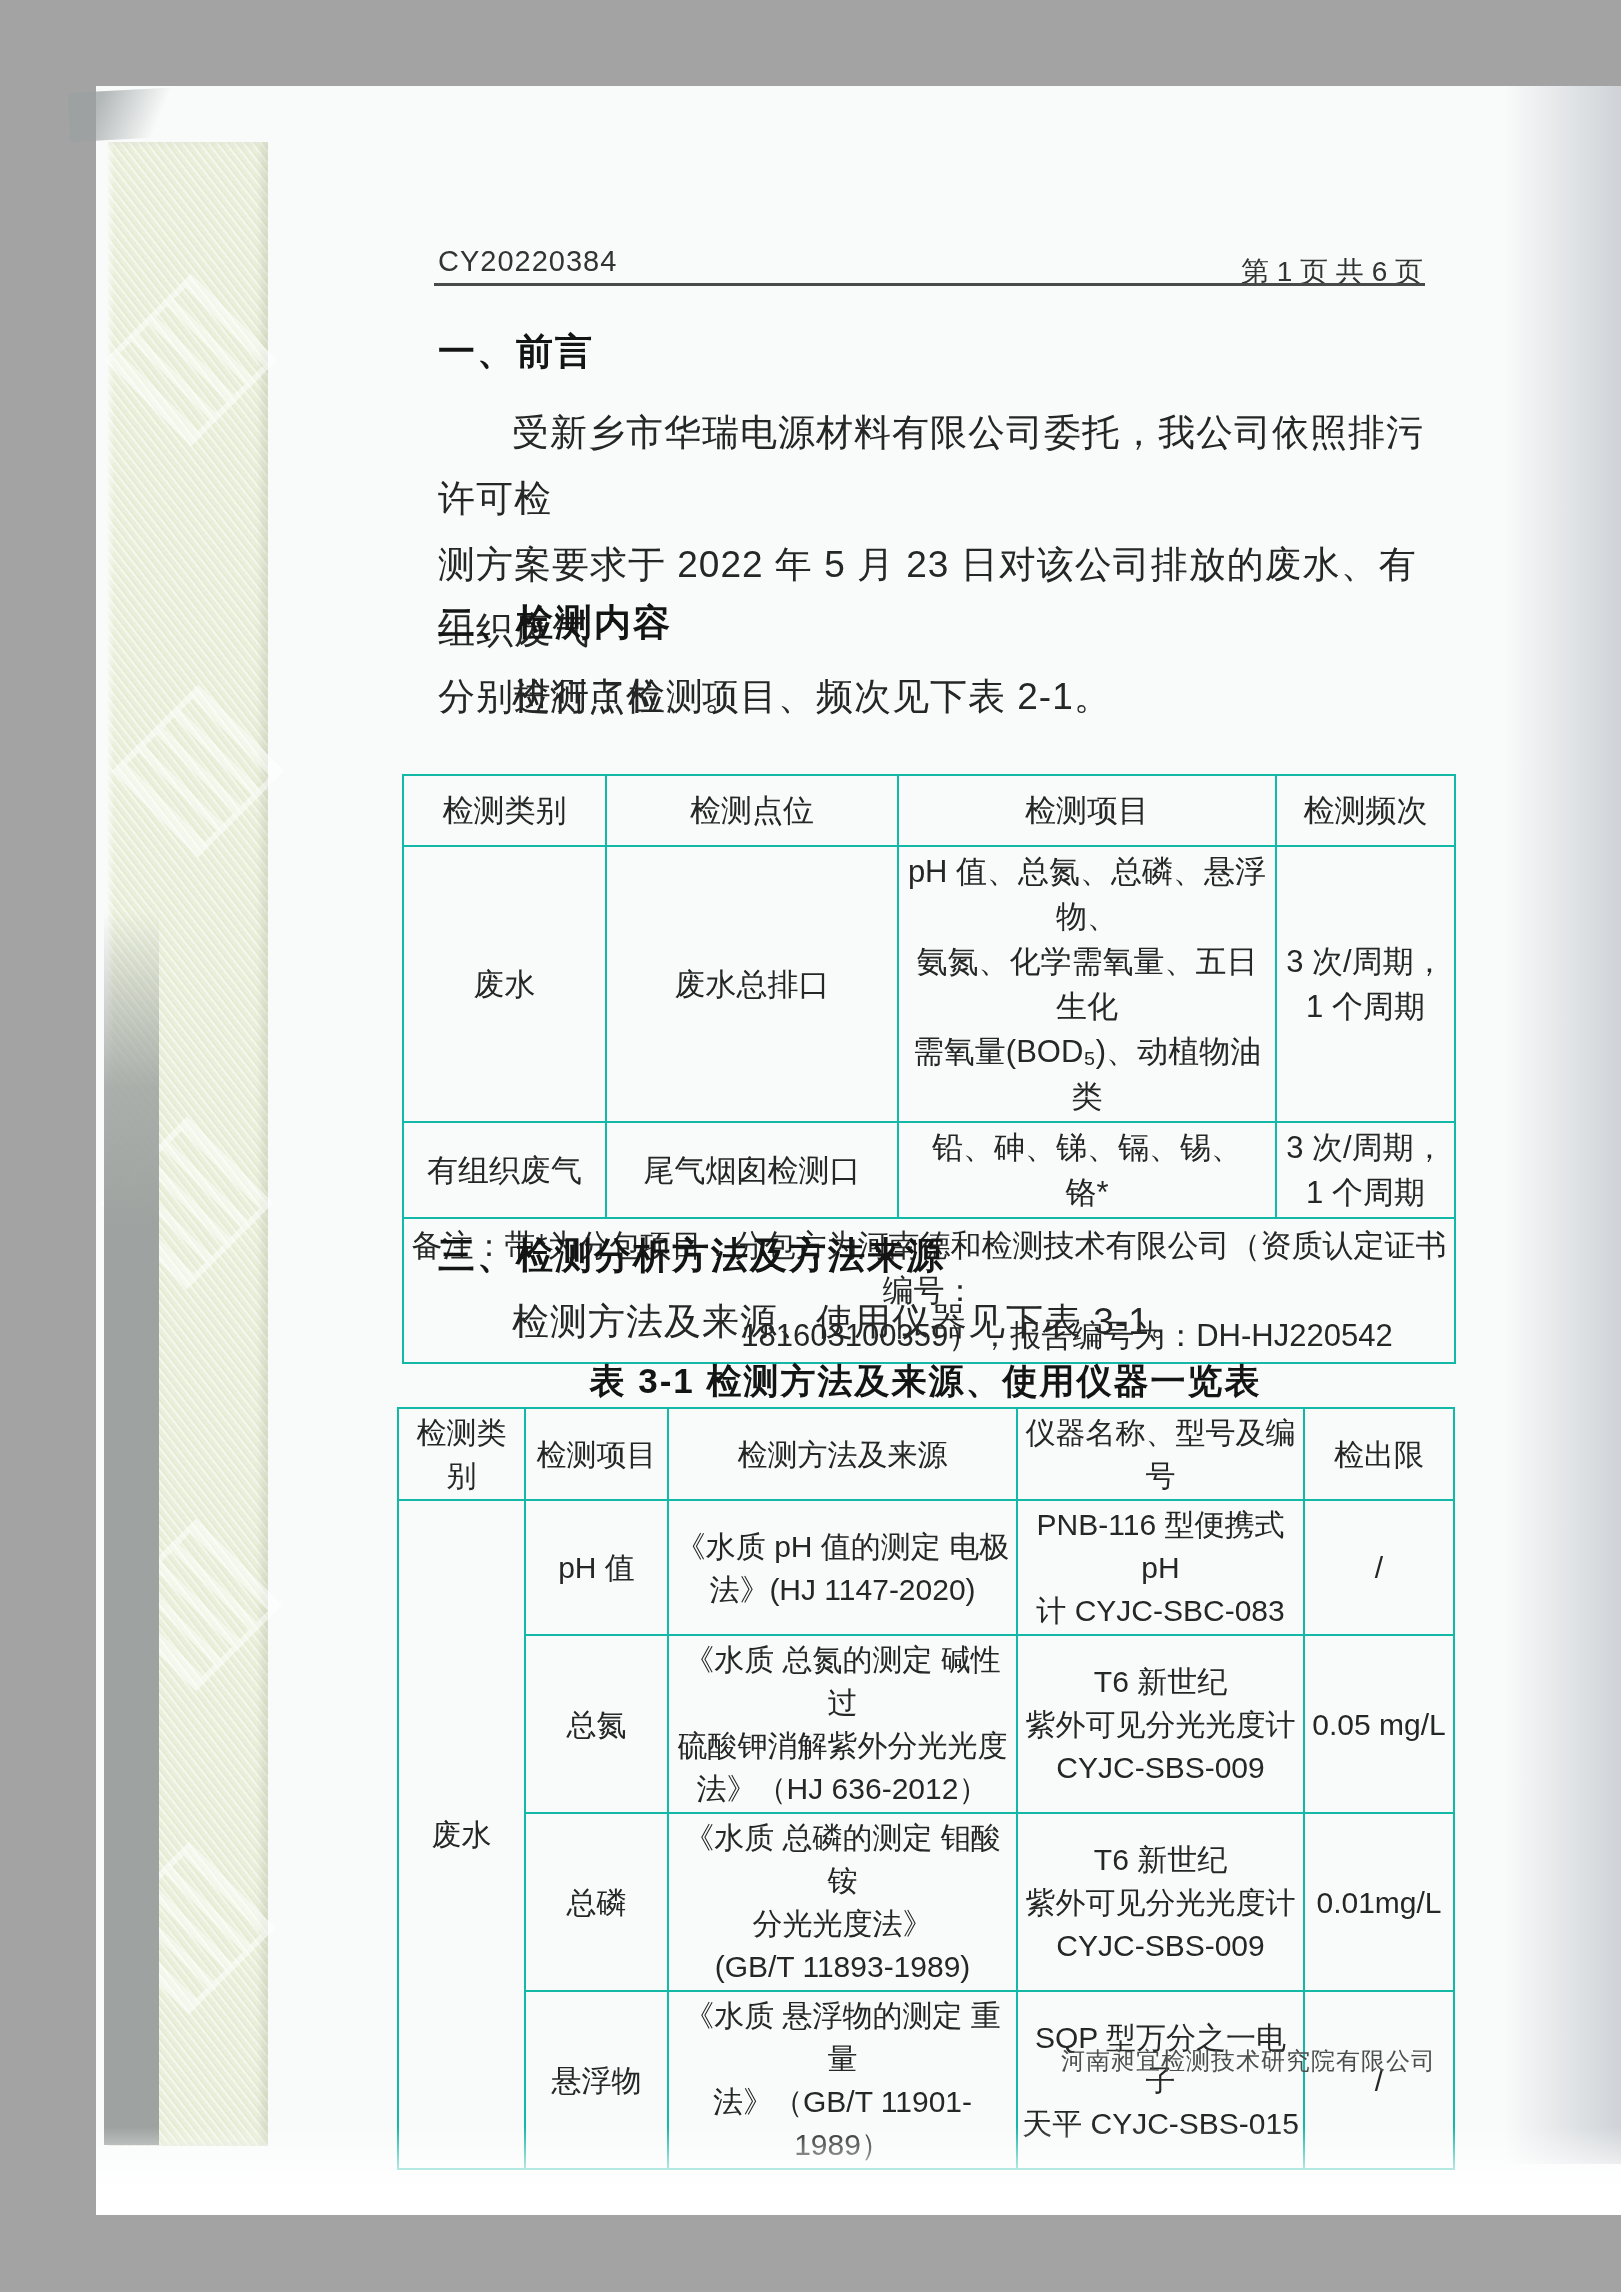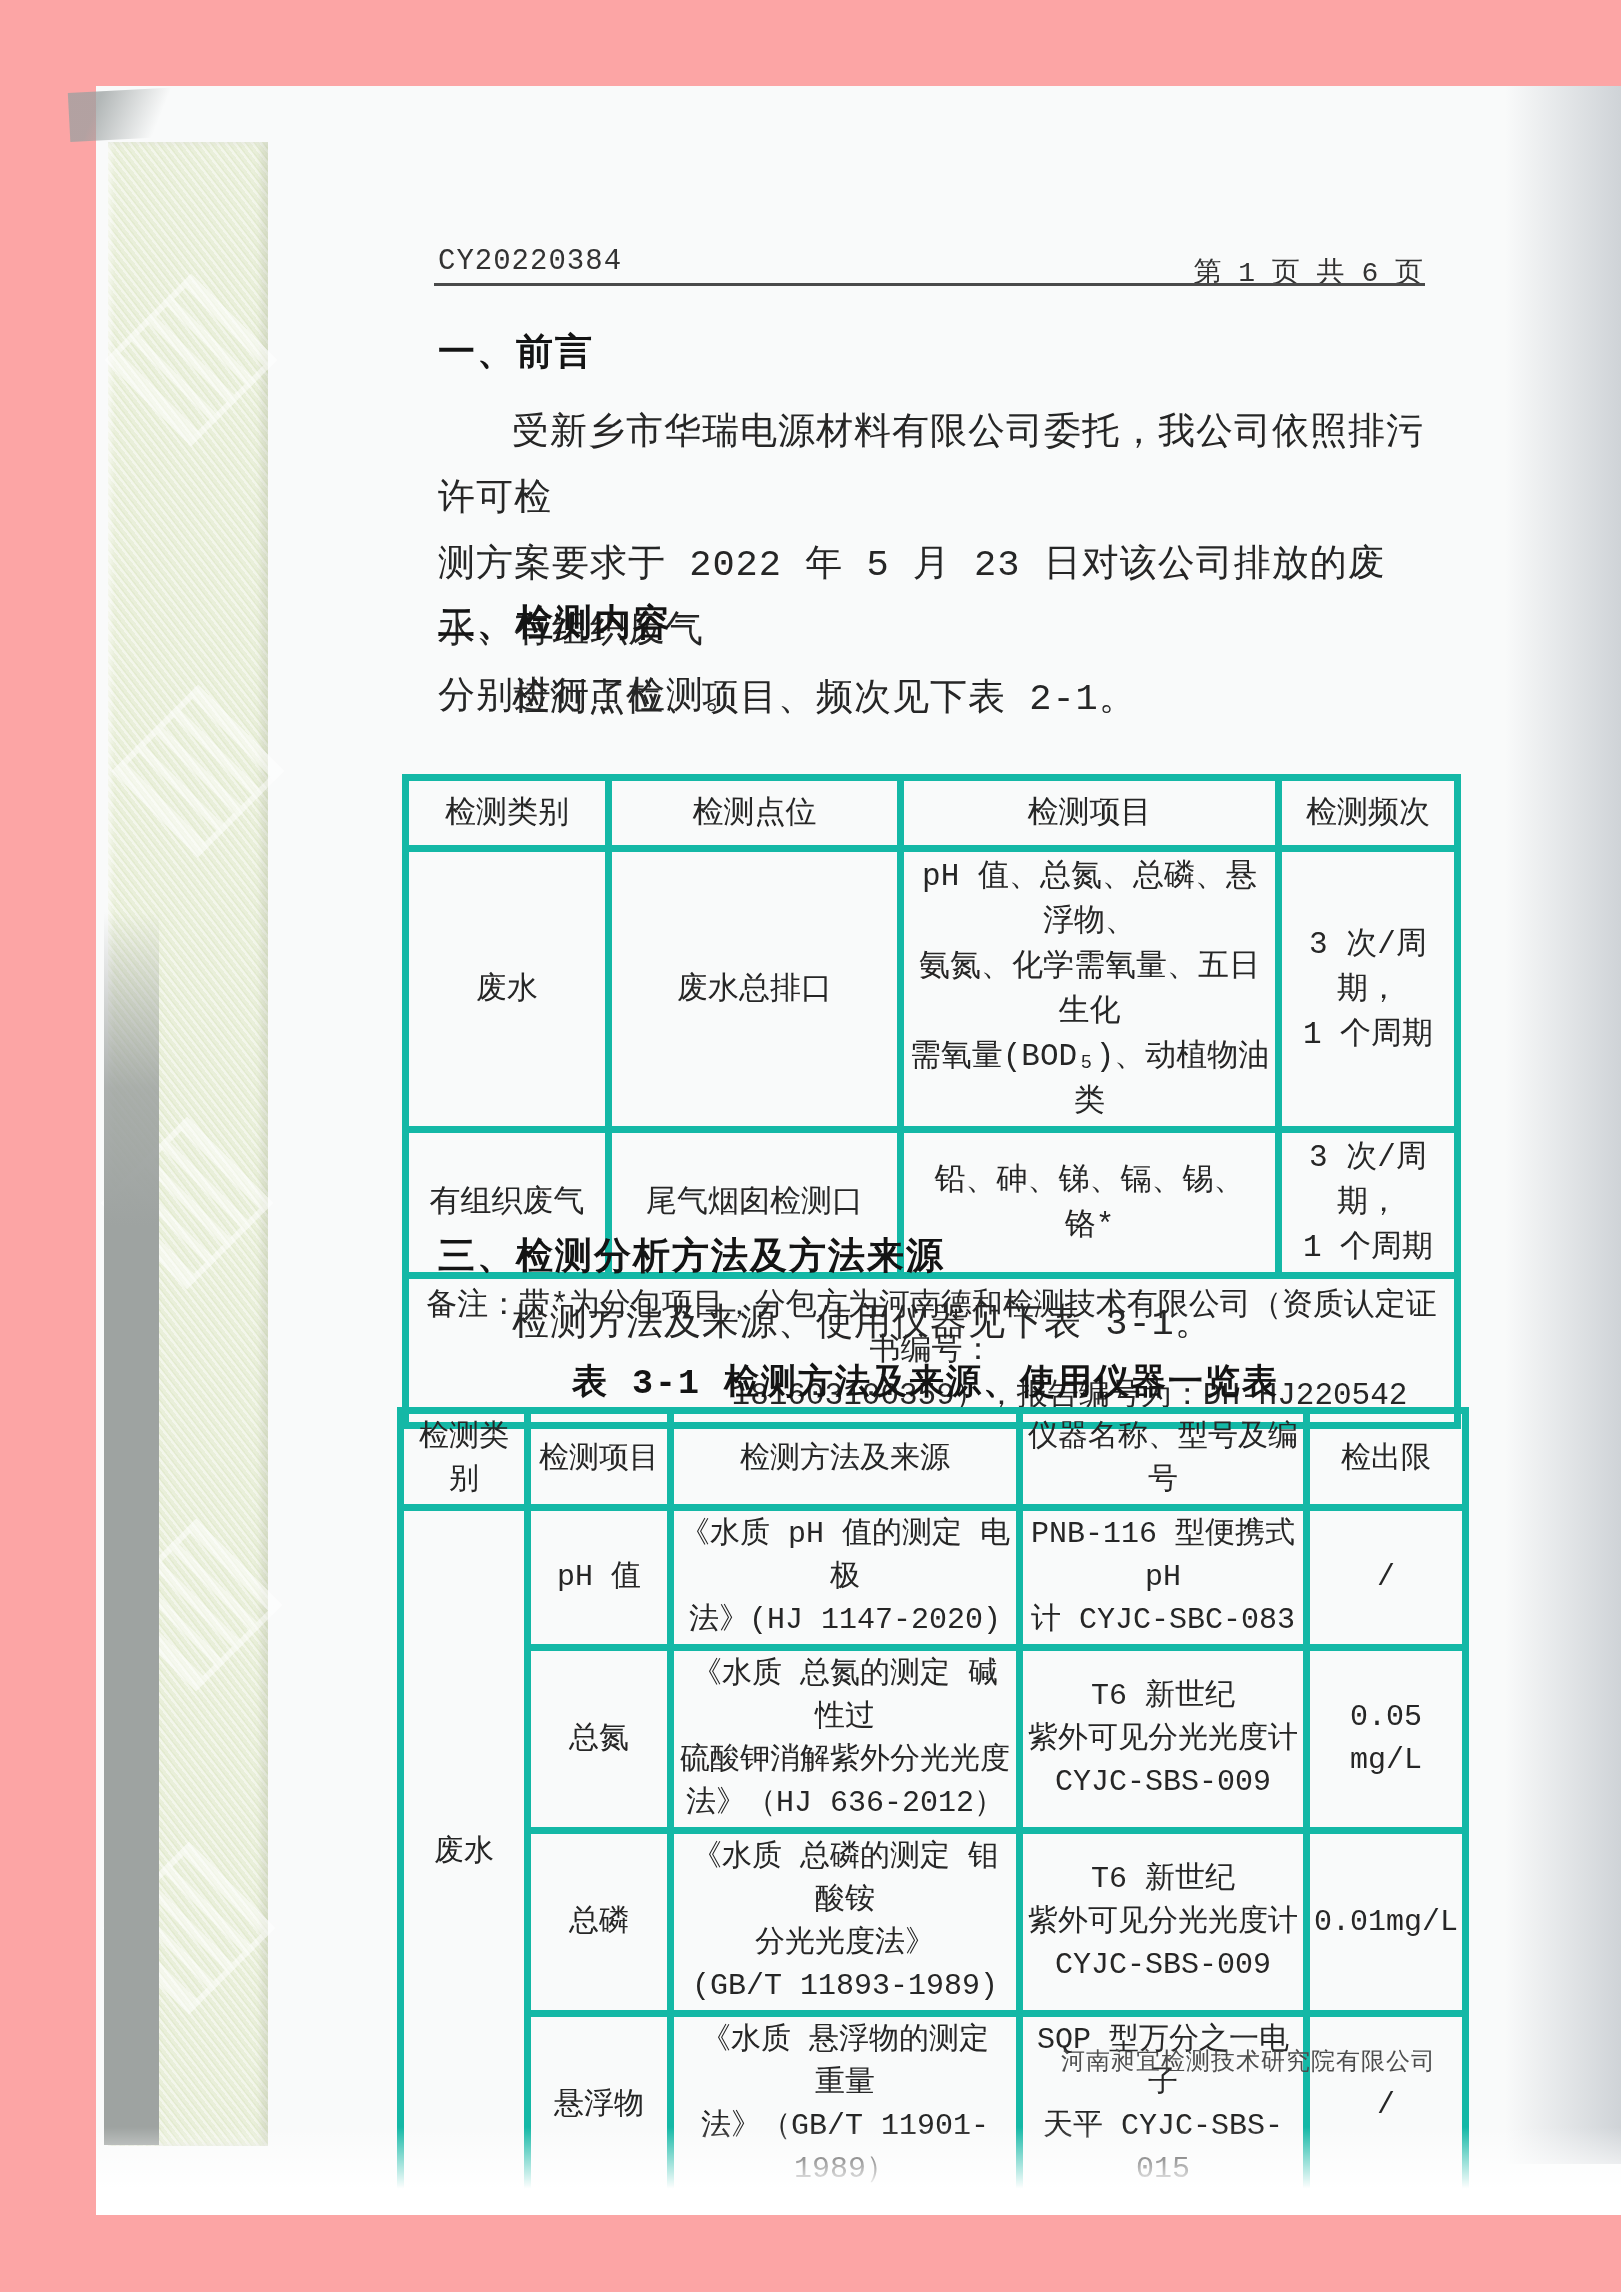--- a/index.html
+++ b/index.html
@@ -1,19 +1,19 @@
 <!DOCTYPE html>
 <html><head>
 <meta charset="utf-8">
 <style>
   html,body{margin:0;padding:0;background:#ffffff;}
   #canvas{
     position:relative;width:1621px;height:2293px;overflow:hidden;
-    background:#fca5a5;
-    font-family:Liberation Mono, monospace;
+    background:#a3a3a3;
+    font-family:Liberation Sans, sans-serif;
     color:#262626;
   }
   .abs{position:absolute;}
   
   #page-region{
     left:96px;top:86px;width:1525px;height:2123px;
     background:#f9fafa;
   }
   #right-shade{
     left:1505px;top:86px;width:117px;height:2078px;
@@ -61,21 +61,21 @@
   #s2-intro{left:438px;top:663px;width:992px;font-size:37px;text-indent:74px;letter-spacing:1px;margin-top:9px;}
   #h3{left:438px;top:1231px;}
   #s3-intro{left:438px;top:1297px;width:992px;font-size:37px;text-indent:74px;letter-spacing:1px;}
   .table-title{font-size:35px;font-weight:bold;color:#141414;text-align:center;letter-spacing:2px;}
   #t21-title{left:402px;top:725px;width:1053px;}
   #t31-title{left:397px;top:1358px;width:1057px;}
   
   table{border-collapse:collapse;table-layout:fixed;}
   #table21{left:402px;top:774px;}
   #table31{left:397px;top:1407px;}
-  td,th{border:7px solid #14b8a6;text-align:center;vertical-align:middle;
+  td,th{border:2px solid #14b8a6;text-align:center;vertical-align:middle;
     font-weight:normal;padding:2px 3.9px;overflow:hidden;}
   #table21 td,#table21 th{font-size:31px;line-height:45px;}
   #table31 td,#table31 th{font-size:30px;line-height:43px;}
   #table21{border:2.9px solid #3c3c3c;}
   #table31{border:2.9px solid #3c3c3c;}
   .pre{white-space:pre-line;}
   .note-cell{text-align:center;font-size:30px;line-height:46px;padding:3.9px 5.9px;}
   .note-line2{padding-left:276px;}
   
   #footer{left:980px;top:2045px;width:456px;text-align:right;

